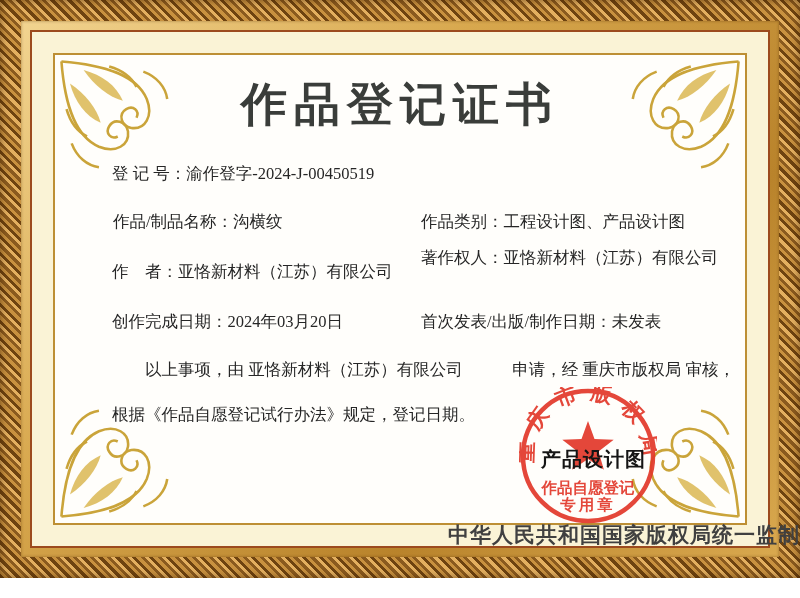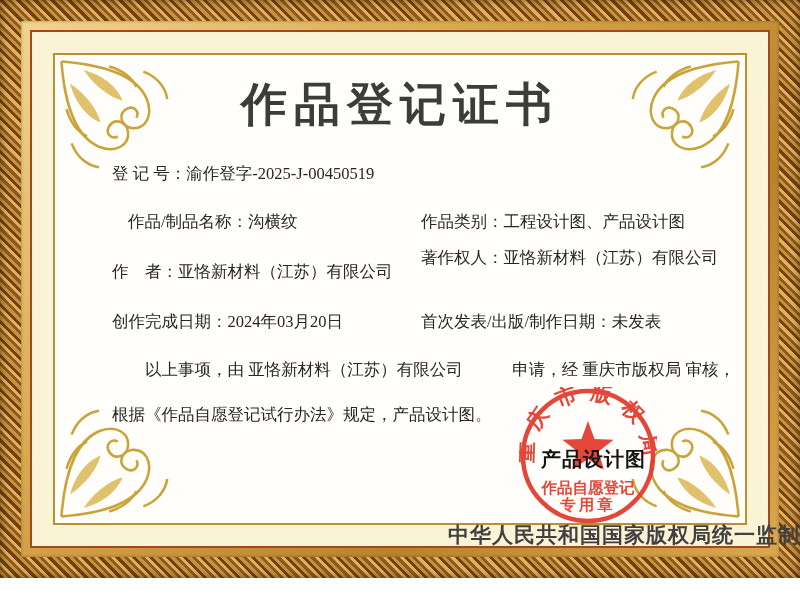--- a/index.html
+++ b/index.html
@@ -94,24 +94,24 @@
       <path d="M60,10 C74,14 86,22 92,34"></path>
       <path d="M10,60 C14,74 22,86 34,92"></path>
     </g>
     <path d="M30,14 C52,20 68,32 76,50 C60,46 42,32 30,14 Z" fill="#d8b44a" opacity="0.85"></path>
     <path d="M14,30 C20,52 32,68 50,76 C46,60 32,42 14,30 Z" fill="#d8b44a" opacity="0.85"></path>
   </svg>
 
   <div class="title">作品登记证书</div>
 
   <div class="row" style="left:112px;top:163px;">
-    <span>登 记 号：</span><span>渝作登字-2025-J-00450519</span>
+    <span>登 记 号：</span><span>渝作登字-2024-J-00450519</span>
   </div>
 
-  <div class="row" style="left:128px;top:211px;">
+  <div class="row" style="left:113px;top:211px;">
     <span>作品/制品名称：</span><span>沟横纹</span>
   </div>
   <div class="row" style="left:421px;top:211px;">
     <span>作品类别：</span><span>工程设计图、产品设计图</span>
   </div>
 
   <div class="row" style="left:112px;top:261px;">
     <span>作　者：</span><span>亚恪新材料（江苏）有限公司</span>
   </div>
   <div class="row" style="left:421px;top:247px;">
@@ -119,21 +119,21 @@
   </div>
 
   <div class="row" style="left:112px;top:311px;">
     <span>创作完成日期：</span><span>2024年03月20日</span>
   </div>
   <div class="row" style="left:421px;top:311px;">
     <span>首次发表/出版/制作日期：</span><span>未发表</span>
   </div>
 
   <div class="row statement" style="left:112px;top:362px;text-indent:33px;">以上事项，由 亚恪新材料（江苏）有限公司　　　申请，经 重庆市版权局 审核，</div>
-  <div class="row statement" style="left:112px;top:407px;">根据《作品自愿登记试行办法》规定，产品设计图。</div>
+  <div class="row statement" style="left:112px;top:407px;">根据《作品自愿登记试行办法》规定，登记日期。</div>
 
 
   <div class="seal">
     <svg viewBox="0 0 138 138" width="138" height="138">
       <circle cx="69" cy="69" r="65" fill="none" stroke="#e23a2c" stroke-width="4.5"></circle>
       <path id="sealArc" d="M 15 78 A 55 55 0 1 1 123 78" fill="none"></path>
       <text font-size="21" font-weight="bold" fill="#e23a2c" font-family="'Liberation Sans',sans-serif">
         <textPath href="#sealArc" startOffset="2" textLength="182" lengthAdjust="spacing">重庆市版权局</textPath>
       </text>
       <polygon fill="#e23a2c" points="69,34 62.5,52.1 43.3,52.7 58.5,64.4 53.1,82.8 69,72 84.9,82.8 79.5,64.4 94.7,52.7 75.5,52.1"></polygon>

